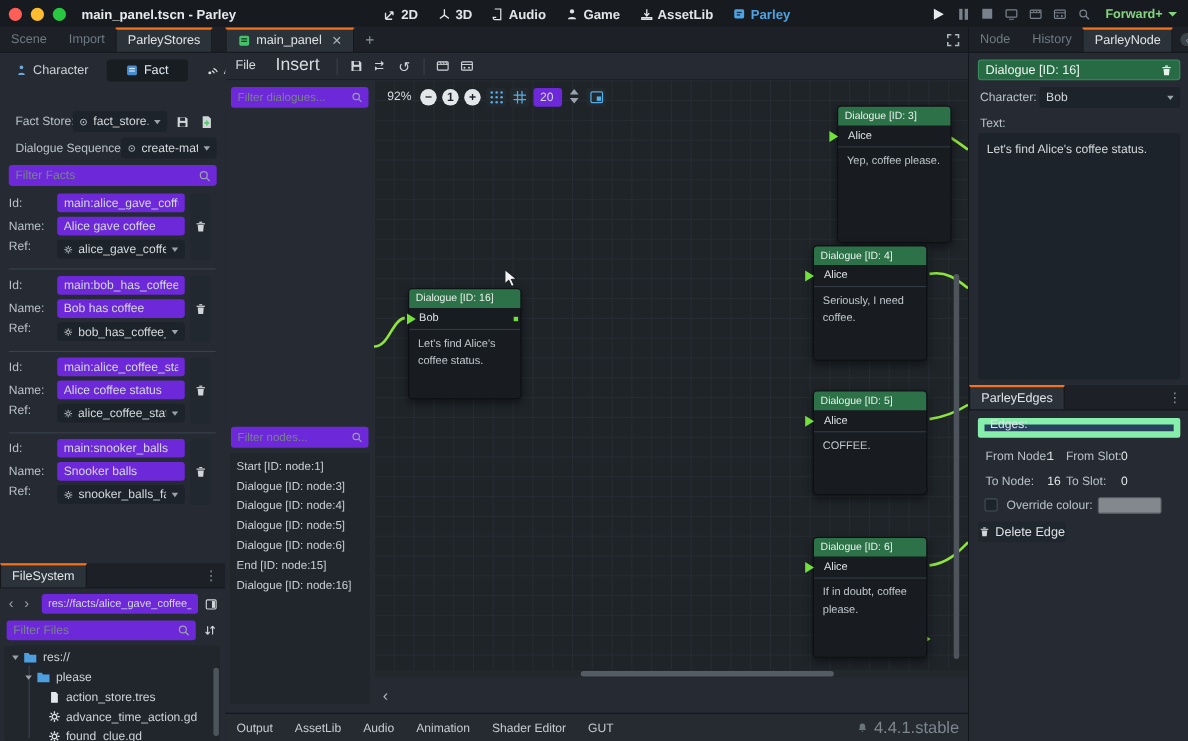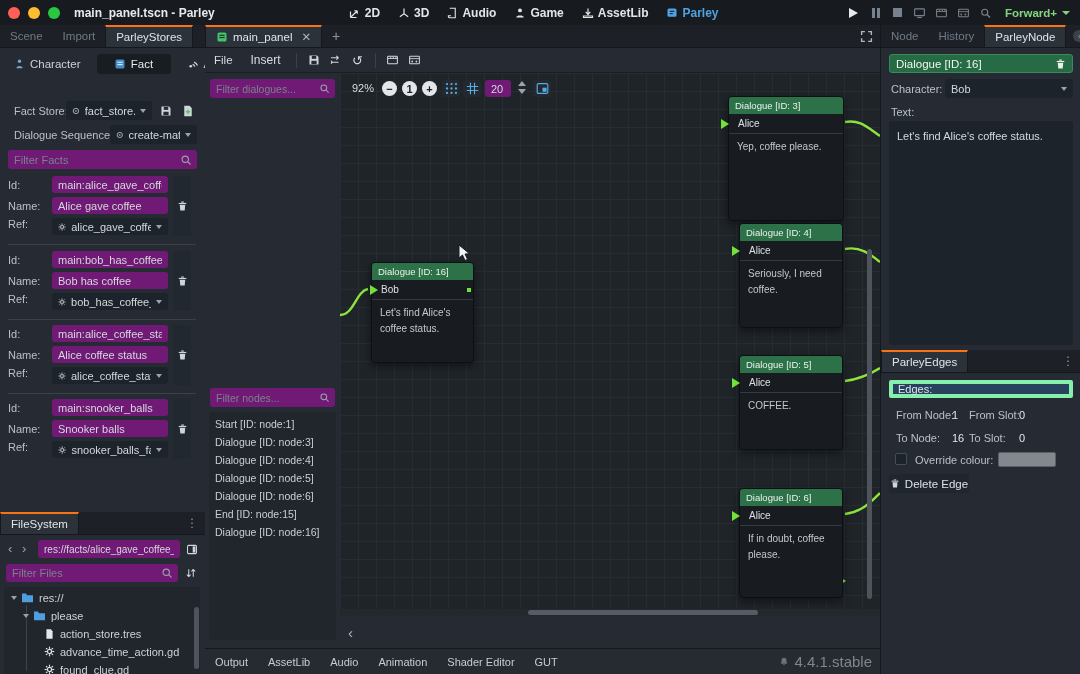--- a/index.html
+++ b/index.html
@@ -17,21 +17,21 @@
 .playbtn{width:22px;height:18px;display:flex;align-items:center;justify-content:center;border-radius:3px}
 #renderer{color:#84d47e;font-weight:bold;font-size:11.5px;display:flex;align-items:center;gap:5px;margin:0 10px 0 8px}
 
 
 .tabbar{background:#1d2127;display:flex;align-items:stretch;height:23px;border-bottom:1px solid #14171b}
 .tab{padding:0 10px;display:flex;align-items:center;gap:5px;color:#6f7a85;font-size:11.5px}
 .tab.active{background:#2b323a;color:#e0e4e8;border-top:2px solid #f97316;border-left:1px solid #14171b;border-right:1px solid #14171b}
 .kebab{margin-left:auto;color:#8d97a1;padding:0 7px;display:flex;align-items:center;font-size:12px}
 
 
-.field{background:#701a75;border:none;outline:none;border-radius:3px;color:#d3d8dd;font-size:11px;padding:0 6px;font-family:"Liberation Sans",sans-serif}
+.field{background:#6d28d9;border:none;outline:none;border-radius:3px;color:#d3d8dd;font-size:11px;padding:0 6px;font-family:"Liberation Sans",sans-serif}
 input.field::placeholder{color:#79828c}
 .search-wrap{position:absolute;display:flex;align-items:center}
 .search-wrap input{width:100%;height:100%;padding-right:22px}
 .search-wrap svg{position:absolute;right:5px}
 .dd{background:#1d232a;border-radius:3px;display:flex;align-items:center;gap:5px;padding:0 6px;font-size:11px;color:#d3d8dd;position:absolute}
 .chev{margin-left:auto;width:0;height:0;border-left:3.5px solid transparent;border-right:3.5px solid transparent;border-top:4px solid #9aa2ab}
 .ibtn{display:flex;align-items:center;justify-content:center;border-radius:3px;position:absolute}
 .btn{background:#20262d;border-radius:3px;display:flex;align-items:center;justify-content:center;color:#dde1e5;font-size:11.5px;position:absolute}
 
 
@@ -519,21 +519,21 @@
     <div class="tab" style="font-size:14px;color:#8d97a1">+</div>
     <div class="kebab">
       <svg width="13" height="13" viewBox="0 0 16 16">
           <path d="M2 6 V2 h4 M10 2 h4 v4 M14 10 v4 h-4 M6 14 H2 v-4" stroke="#aeb6be" stroke-width="1.7" fill="none"></path>
         </svg>
     </div>
   </div>
 
   <div class="abs" style="left:0;top:23px;width:675px;height:25px;background:#262b33;border-bottom:1px solid #1a1e24;display:flex;align-items:center">
     <span style="padding:0 9px;font-size:11.5px;color:#d6dbe0">File</span>
-    <span style="padding:0 9px;font-size:12px;color:#d6dbe0">Insert</span>
+    <span style="padding:0 9px;font-size:16px;color:#d6dbe0">Insert</span>
     <span style="width:1px;height:15px;background:#3a4149;margin:0 6px"></span>
     <div class="ibtn" style="position:static;width:22px;height:20px">
         <svg width="12" height="12" viewBox="0 0 16 16">
           <path d="M2 2 h10 l2 2 v10 h-12 z" fill="#cfd5da"></path>
           <rect x="5" y="2.5" width="6" height="4" fill="#262b33"></rect>
           <rect x="4.5" y="9" width="7" height="4.5" fill="#262b33"></rect>
         </svg>
       </div>
     <div class="ibtn" style="position:static;width:22px;height:20px">
         <svg width="13" height="12" viewBox="0 0 16 16">
@@ -602,21 +602,21 @@
       <div class="gnode" style="left:31px;top:189px;width:103px;height:101px">
         <div class="gnode-header">Dialogue [ID: 16]</div>
         <div class="gnode-char">
           <span class="port-in"></span>
           <span>Bob</span>
           <span class="port-out"></span>
         </div>
         <div class="gnode-text">Let's find Alice's coffee status.</div>
       </div>
 
-      <div class="gnode" style="left:388px;top:23px;width:116px;height:125px">
+      <div class="gnode" style="left:421px;top:23px;width:104px;height:125px">
         <div class="gnode-header">Dialogue [ID: 3]</div>
         <div class="gnode-char">
           <span class="port-in" style="left:-8px"></span>
           <span>Alice</span>
         </div>
         <div class="gnode-text">Yep, coffee please.</div>
       </div>
 
       <div class="gnode" style="left:399px;top:150px;width:104px;height:105px">
         <div class="gnode-header">Dialogue [ID: 4]</div>
@@ -725,21 +725,21 @@
     <span>Bob</span>
     <span class="chev"></span>
   </div>
   <span class="kv-label" style="left:10px;top:81px">Text:</span>
   <div class="abs" style="left:8px;top:96px;width:184px;height:224px;background:#1d232a;border-radius:3px;padding:8px;font-size:11px;color:#d3d8dd;line-height:1.4">Let's find Alice's coffee status.</div>
 
   <div class="tabbar abs" style="left:0;top:325px;width:200px">
     <div class="tab active">ParleyEdges</div>
     <div class="kebab">⋮</div>
   </div>
-  <div class="abs" style="left:8px;top:355px;width:184px;height:18px;background:#28425e;border:4px solid #86efac;border-radius:2px;display:flex;align-items:center;padding:0 5px;font-size:11px;color:#dfe5ea">
+  <div class="abs" style="left:8px;top:355px;width:184px;height:18px;background:#28425e;border:6px solid #86efac;border-radius:2px;display:flex;align-items:flex-end;padding:0 5px;font-size:11px;color:#dfe5ea">
     <span>Edges:</span>
   </div>
 
   <span class="kv-label" style="left:15px;top:384px">From Node:</span>
   <span class="kv-val" style="left:71px;top:384px">1</span>
   <span class="kv-label" style="left:88px;top:384px">From Slot:</span>
   <span class="kv-val" style="left:138px;top:384px">0</span>
 
   <span class="kv-label" style="left:15px;top:407px">To Node:</span>
   <span class="kv-val" style="left:71px;top:407px">16</span>

